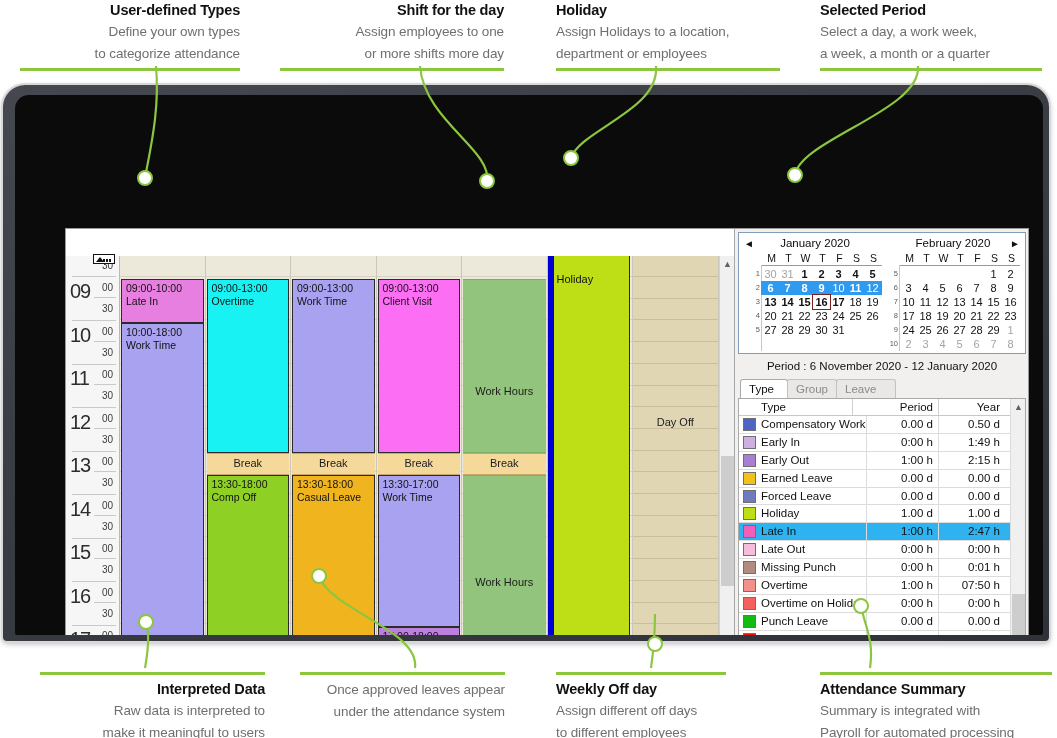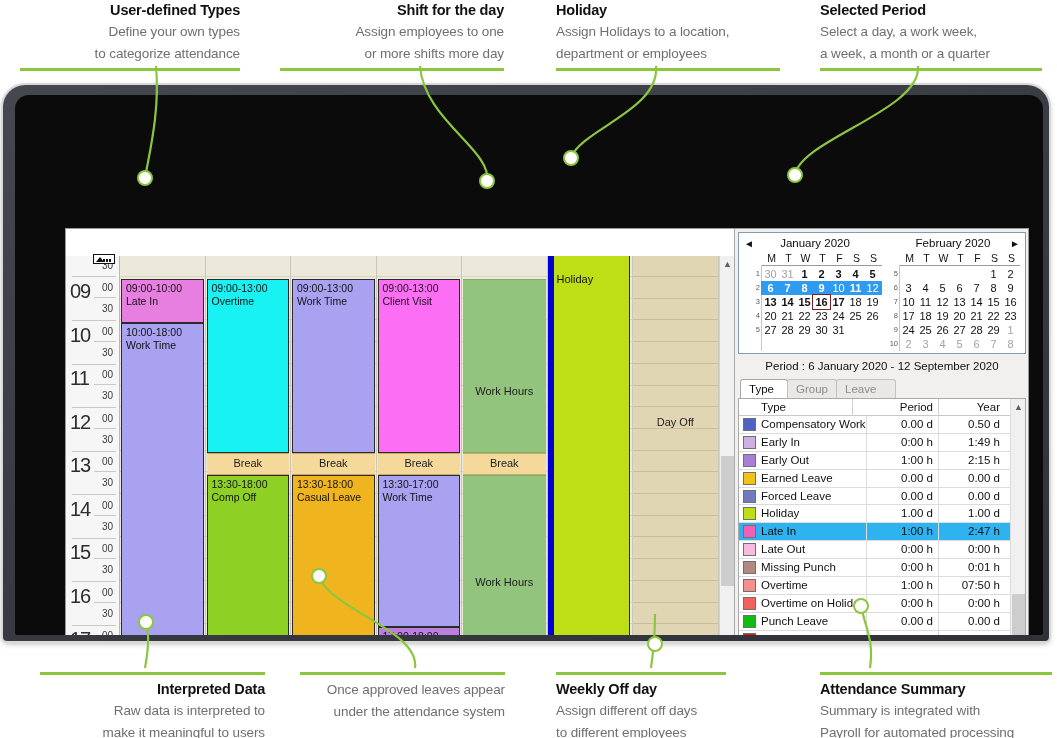--- a/index.html
+++ b/index.html
@@ -644,21 +644,21 @@
                     <div class="d dim" style="left: 49px;">4</div>
                     <div class="d dim" style="left: 66px;">5</div>
                     <div class="d dim" style="left: 83px;">6</div>
                     <div class="d dim" style="left: 100px;">7</div>
                     <div class="d dim" style="left: 117px;">8</div>
                   </div>
                 </div>
             </div>
           </div>
 
-          <div id="period">Period : 6 January 2020 - 12 September 2020</div>
+          <div id="period">Period : 6 November 2020 - 12 January 2020</div>
 
           <div id="tabs">
               <div class="tab active" style="left: 0px;">Type Totals</div>
               <div class="tab" style="left: 47px;">Group Totals</div>
               <div class="tab" style="left: 96px;">Leave Balance</div>
             </div>
 
           <div id="tbl">
             <div id="thead">
               <div class="th c1">Type</div>

